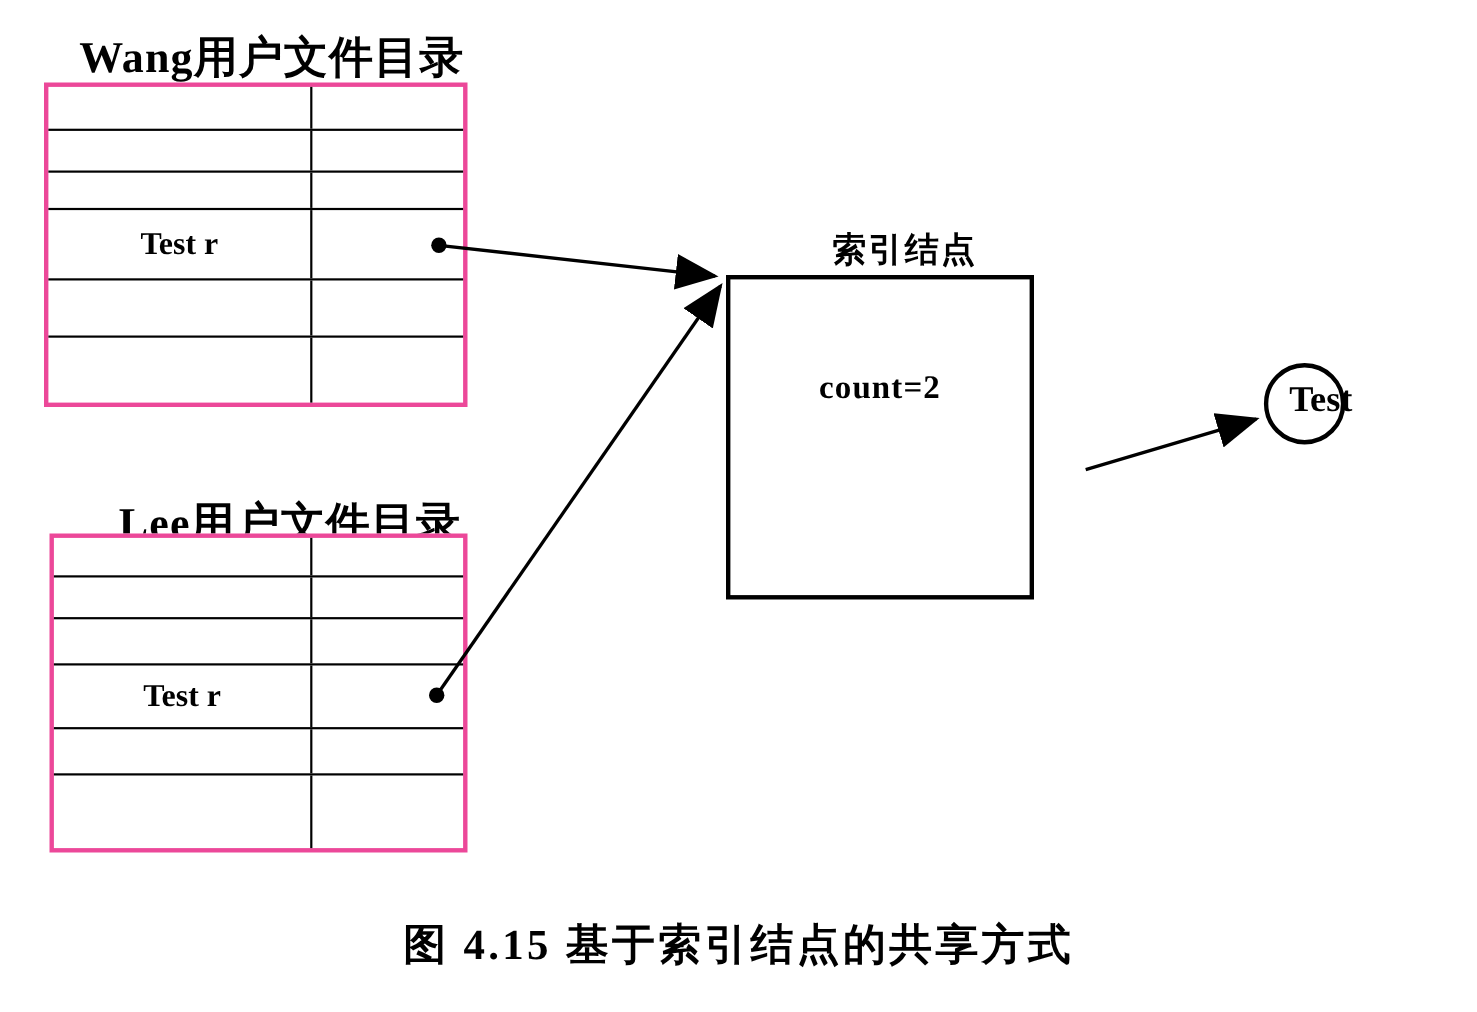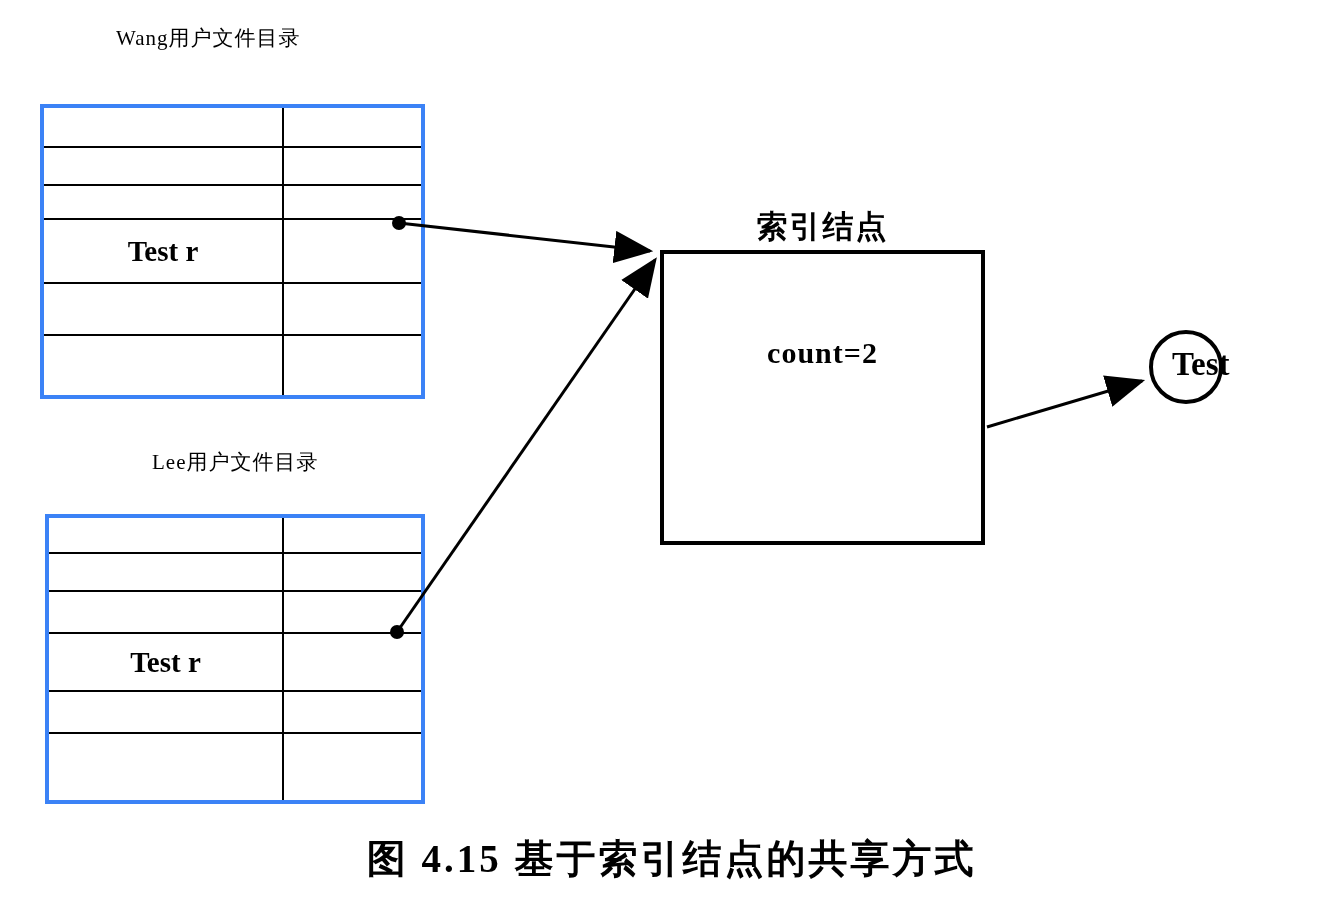--- a/index.html
+++ b/index.html
@@ -7,32 +7,30 @@
     width: 1343px;
     height: 920px;
     background: #ffffff;
     position: relative;
     overflow: hidden;
     font-family: "Liberation Serif", "DejaVu Serif", serif;
     color: #000;
   }
   .dir-title {
     position: absolute;
-    font-weight: normal;
-    font-size: 21px;
+    font-weight: bold;
+    font-size: 40px;
     white-space: nowrap;
     letter-spacing: 1px;
-    margin-left: 44px;
   }
   .dir-table {
     position: absolute;
-    border: 4px solid #3b82f6;
+    border: 4px solid #ec4899;
     box-sizing: border-box;
     background: #fff;
-    margin-top: 29px;
   }
   .trow {
     display: flex;
     box-sizing: border-box;
     border-bottom: 2px solid #000;
   }
   .trow.last { border-bottom: none; }
   .tcell-l {
     box-sizing: border-box;
     border-right: 2px solid #000;
@@ -153,21 +151,21 @@
     <div class="tcell-r"></div>
   </div>
   <div class="trow last" style="height:66px;">
     <div class="tcell-l" style="width:235px;"></div>
     <div class="tcell-r"></div>
   </div>
 </div>
 
 <div class="inode-title" style="left:660px; top:206px; width:325px;">索引结点</div>
 
-<div class="inode-box" style="left:660px; top:250px; width:325px; height:295px;">
+<div class="inode-box" style="left:660px; top:250px; width:280px; height:295px;">
   <div class="inode-line">count=2</div>
 </div>
 
 <div class="file-circle" style="left:1149px; top:330px;"></div>
 <div class="file-label" style="left:1172px; top:346px;">Test</div>
 
 <svg class="overlay" width="1343" height="920" viewBox="0 0 1343 920">
   <defs>
     <marker id="arrowhead" viewBox="0 0 12 10" refX="11" refY="5" markerWidth="13" markerHeight="11" orient="auto-start-reverse">
       <path d="M0,0 L12,5 L0,10 Z" fill="#000"></path>

